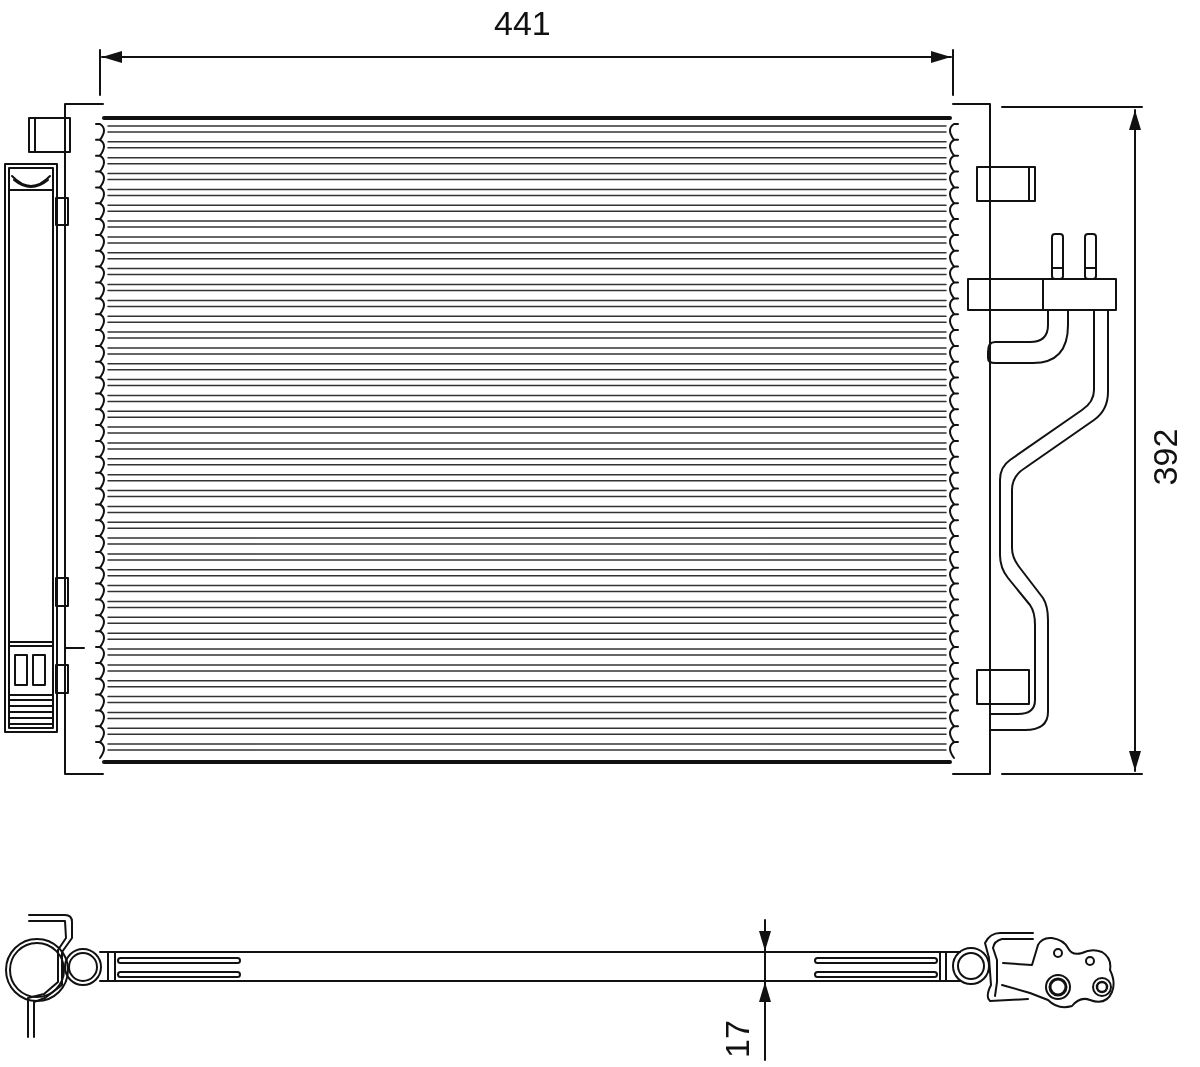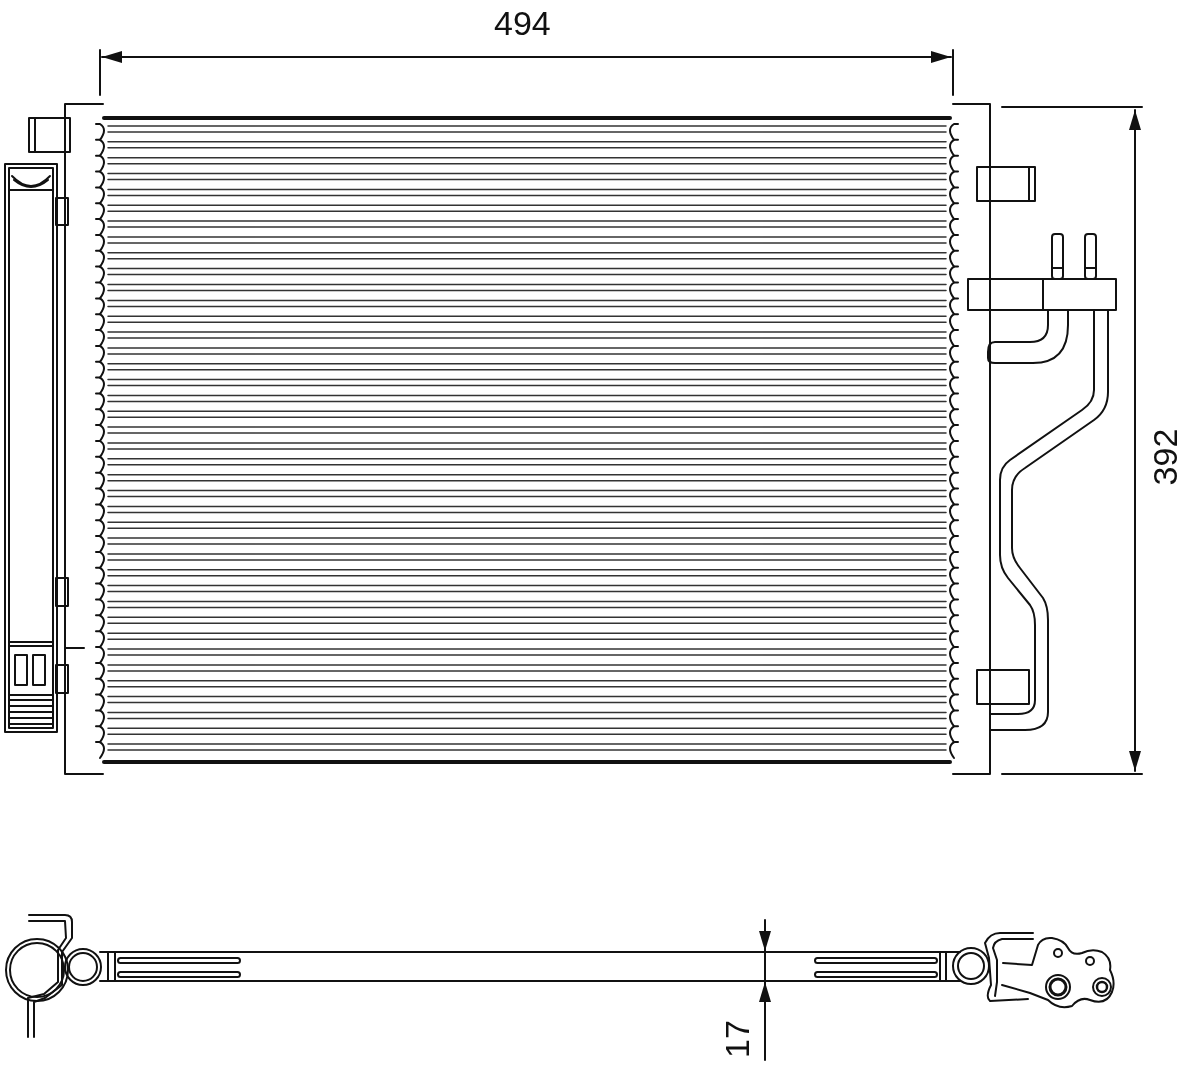--- a/index.html
+++ b/index.html
@@ -297,15 +297,15 @@
     </g>
 
     <g>
       <line x1="765" y1="920" x2="765" y2="1060"></line>
       <polygon points="765,951 759,931 771,931" fill="#111" stroke="none"></polygon>
       <polygon points="765,982 759,1002 771,1002" fill="#111" stroke="none"></polygon>
     </g>
   </g>
 </svg>
 
-<div class="dim-label" id="dim-width">494</div>
+<div class="dim-label" id="dim-width">441</div>
 <div class="dim-label" id="dim-height">392</div>
 <div class="dim-label" id="dim-depth">17</div>
 
 </body></html>

